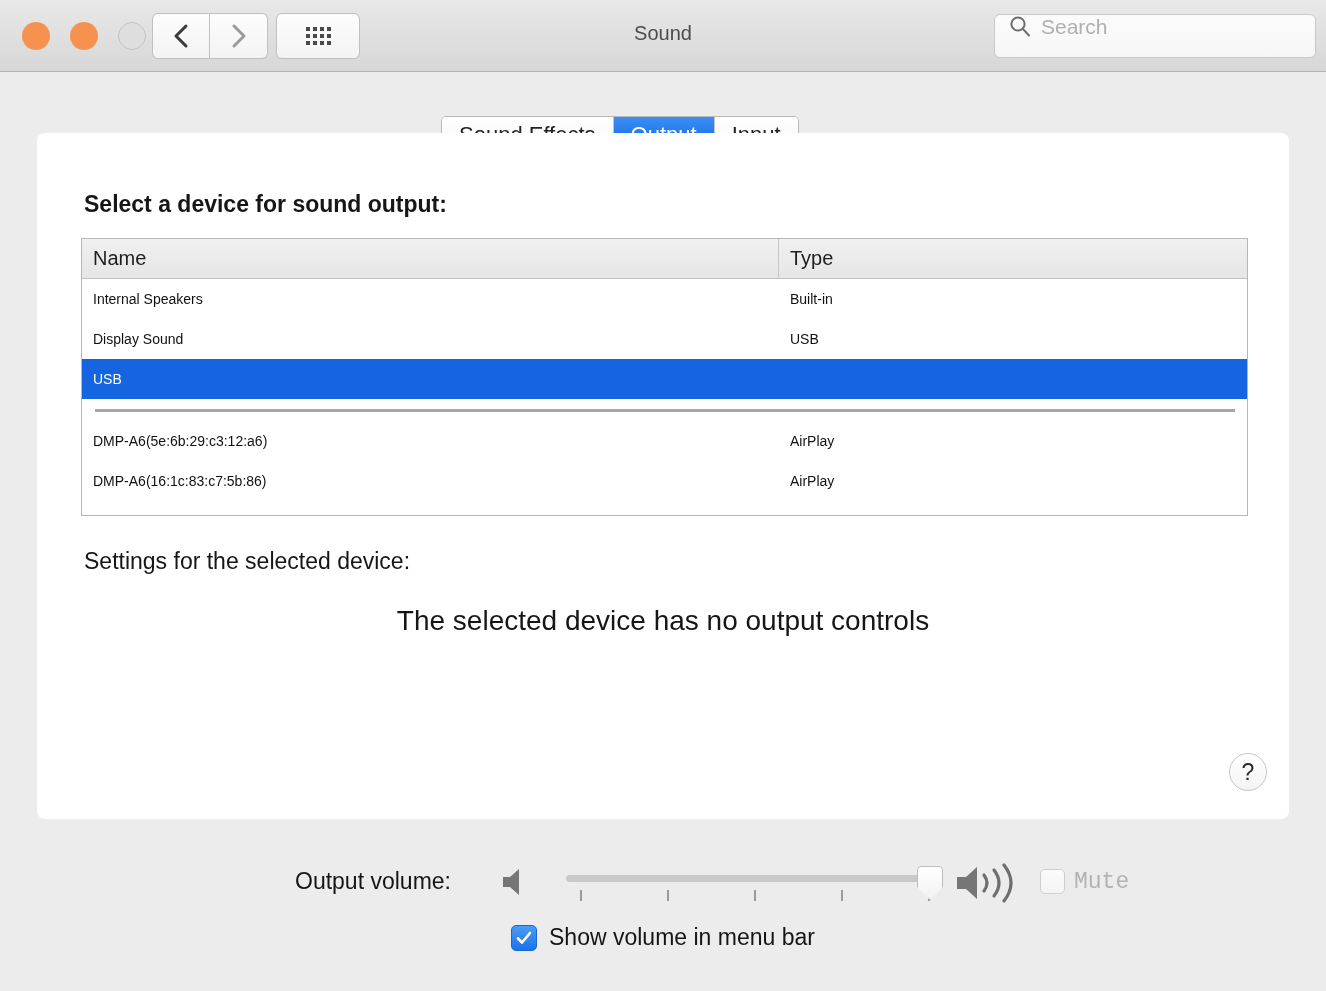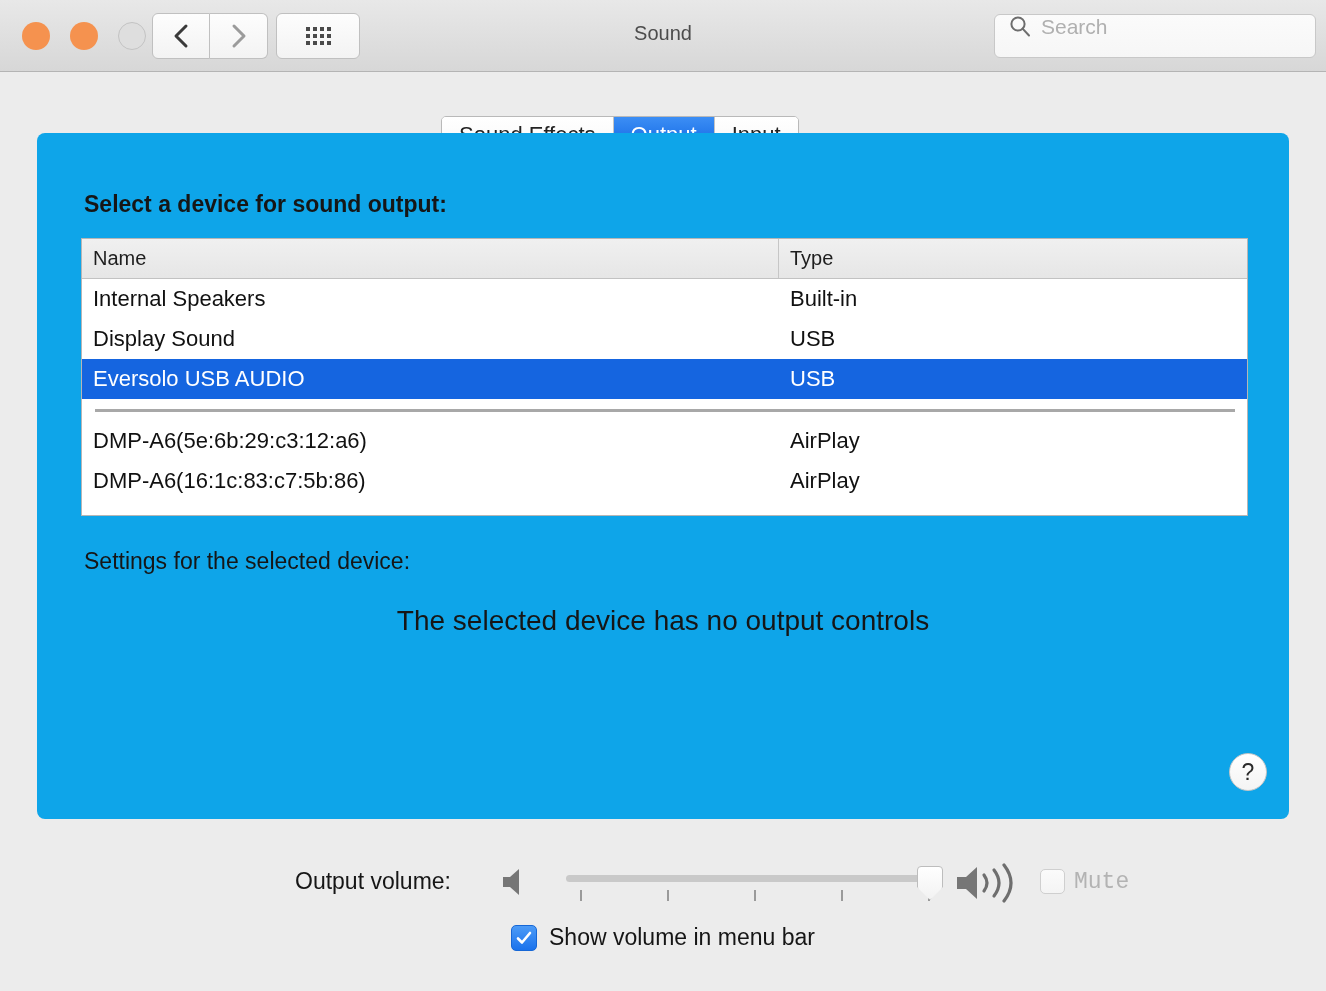--- a/index.html
+++ b/index.html
@@ -115,21 +115,21 @@
   .tab.active {
     background: linear-gradient(to bottom, #3c8ef5 0%, #0b62e0 100%);
     color: #ffffff;
   }
 
   
   .panel {
     position: absolute;
     left: 37px; top: 133px;
     width: 1252px; height: 686px;
-    background: #0ea5e9;
+    background: #ffffff;
     border-radius: 8px;
   }
 
   .panel-title {
     position: absolute;
     left: 47px; top: 58px;
     font-size: 23px;
     font-weight: bold;
     color: #161616;
   }
@@ -158,21 +158,21 @@
   .dt-th.type { flex: 1; }
 
   .dt-row {
     display: flex;
     height: 40px;
     align-items: center;
   }
   .dt-row.selected { background: #1565e0; }
   .dt-row.selected .dt-cell { color: #ffffff; }
   .dt-cell {
-    font-size: 22px;
+    font-size: 14px;
     color: #111111;
     padding-left: 11px;
     white-space: nowrap;
   }
   .dt-cell.name { width: 697px; }
   .dt-cell.type { flex: 1; }
 
   .dt-sep-wrap { height: 22px; display: flex; align-items: center; }
   .dt-sep {
     height: 3px;
@@ -362,21 +362,20 @@
       <div class="dt-cell name">Internal Speakers</div>
       <div class="dt-cell type">Built-in</div>
     </div>
 
     <div class="dt-row">
       <div class="dt-cell name">Display Sound</div>
       <div class="dt-cell type">USB</div>
     </div>
 
     <div class="dt-row selected">
-      <div class="dt-cell name">Eversolo USB AUDIO</div>
       <div class="dt-cell type">USB</div>
     </div>
 
     <div class="dt-sep-wrap">
       <div class="dt-sep"></div>
     </div>
 
     <div class="dt-row">
       <div class="dt-cell name">DMP-A6(5e:6b:29:c3:12:a6)</div>
       <div class="dt-cell type">AirPlay</div>

